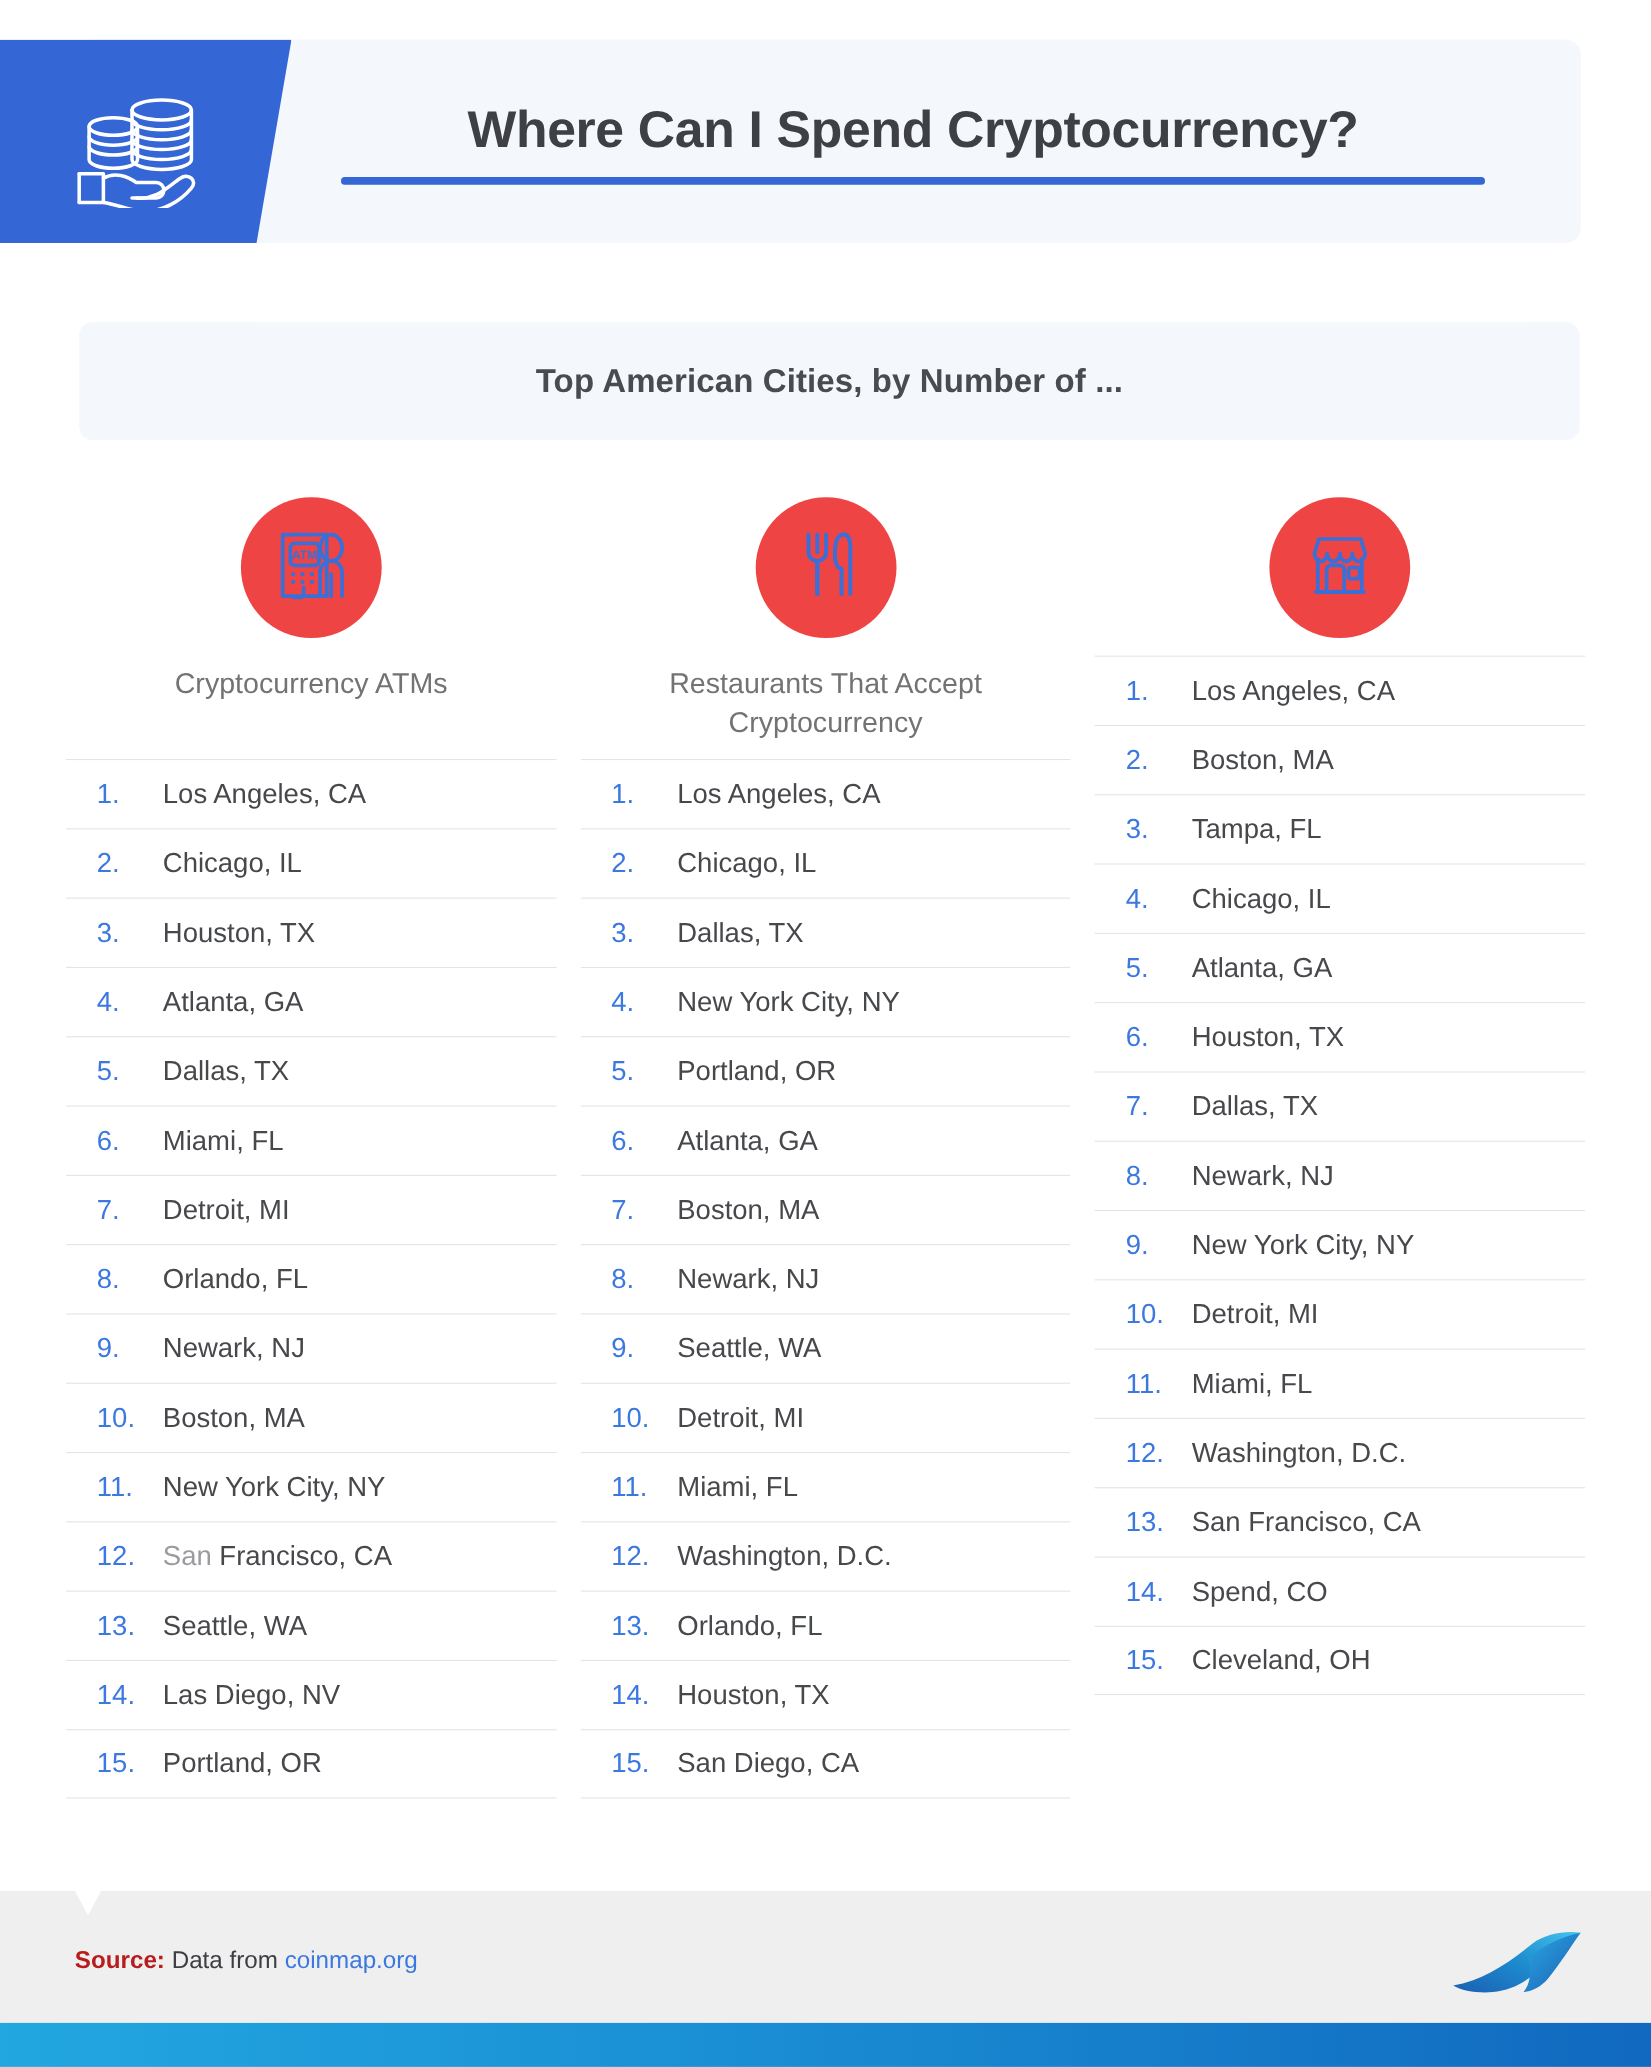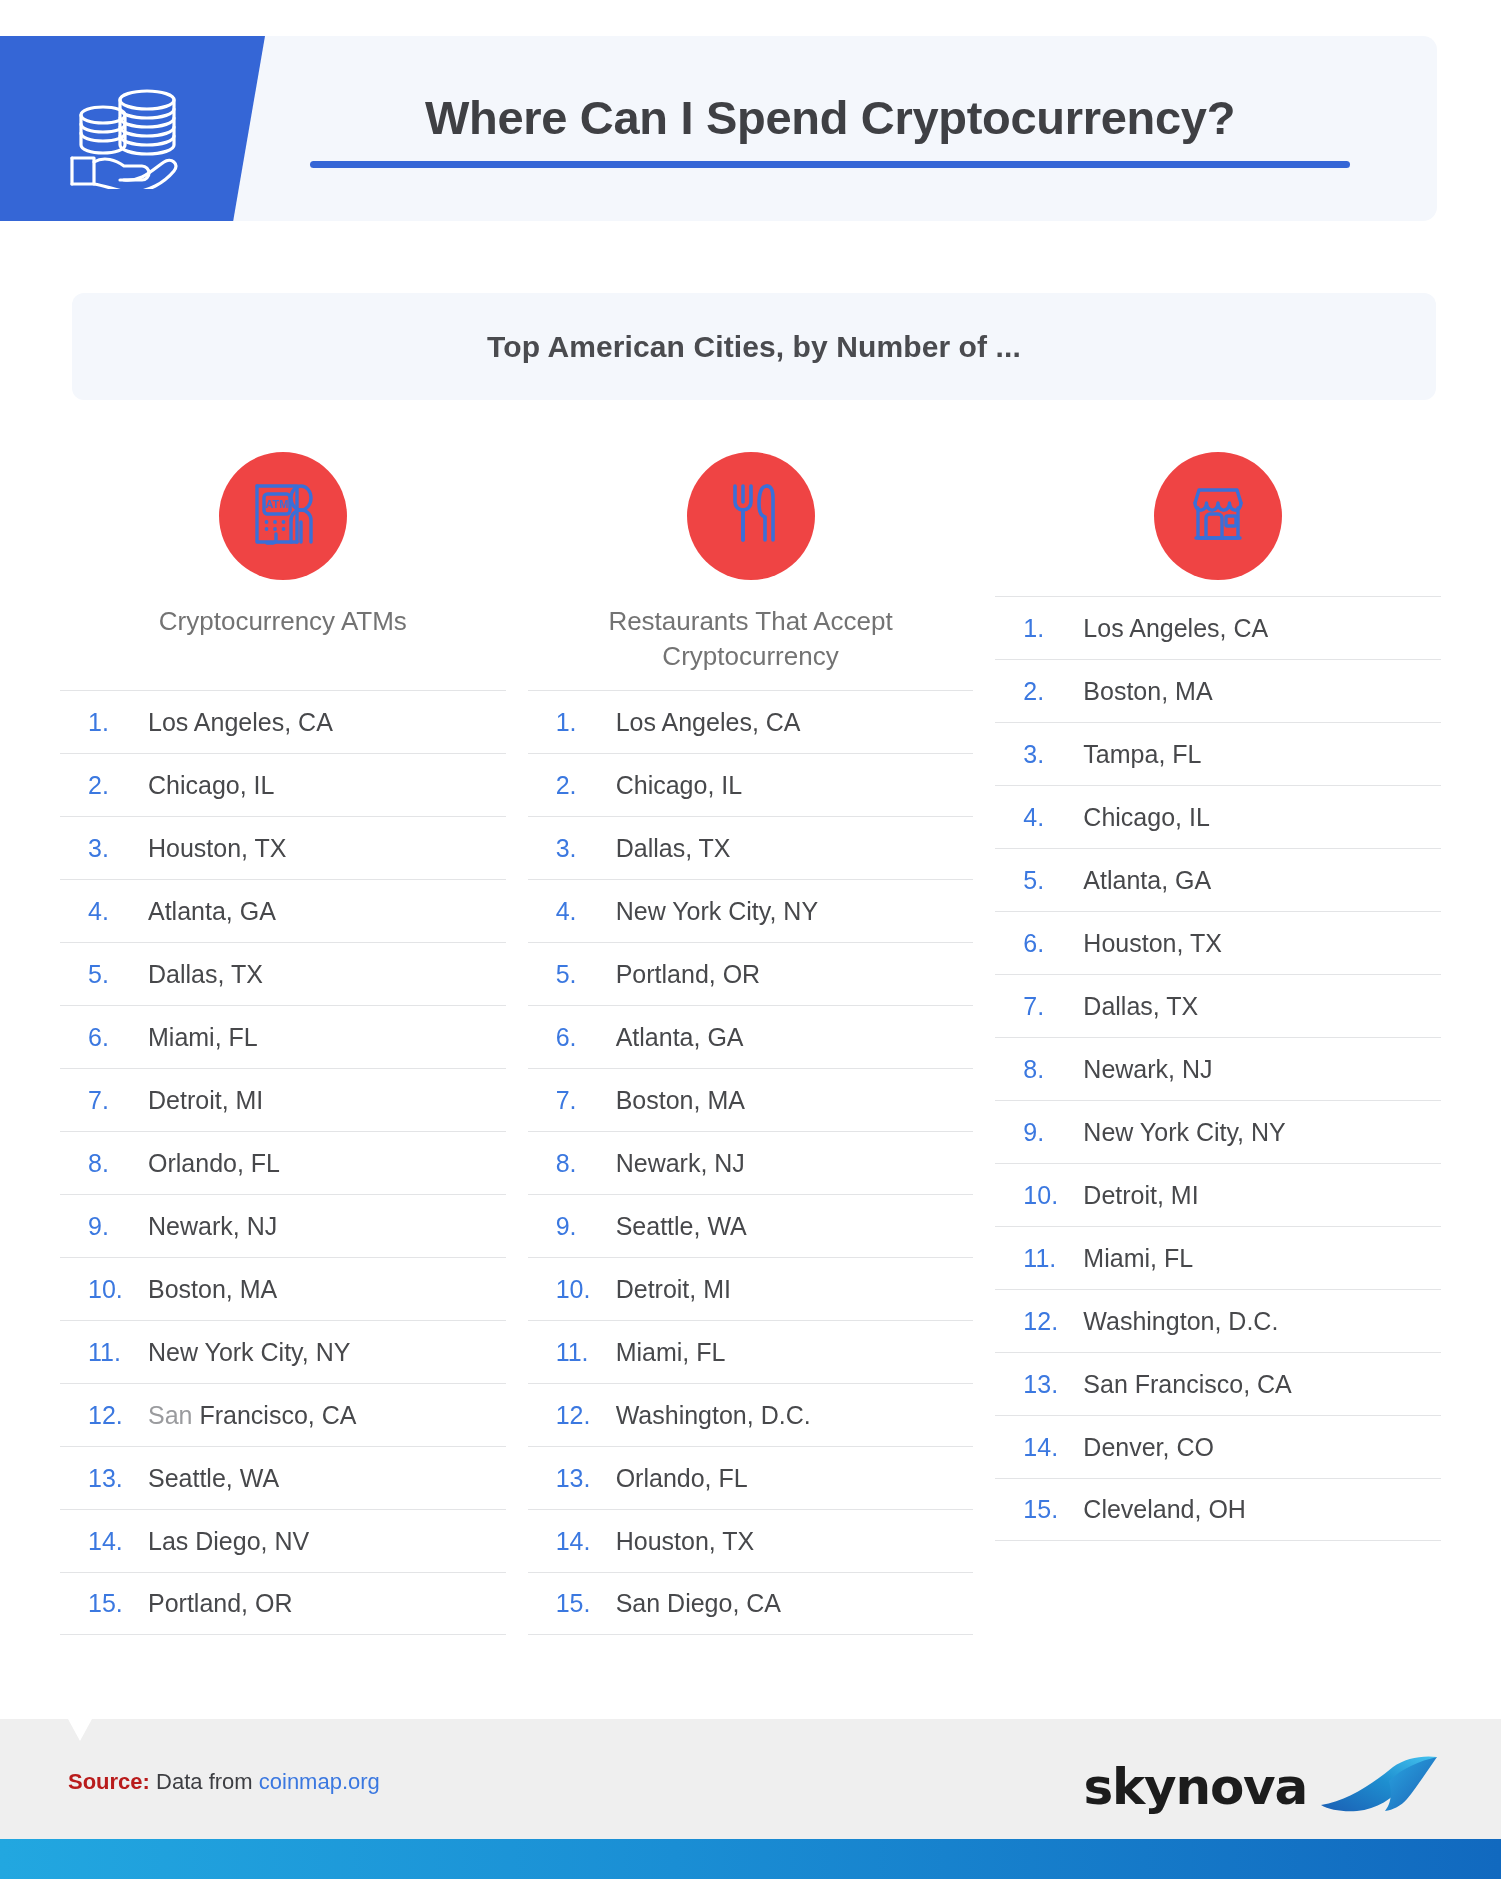--- a/index.html
+++ b/index.html
@@ -487,42 +487,41 @@
         <li>
             <span class="rank">12.</span>
             <span class="city">Washington, D.C.</span>
           </li>
         <li>
             <span class="rank">13.</span>
             <span class="city">San Francisco, CA</span>
           </li>
         <li>
             <span class="rank">14.</span>
-            <span class="city">Denver, CO</span>
+            <span class="city">Spend, CO</span>
           </li>
         <li>
             <span class="rank">15.</span>
             <span class="city">Cleveland, OH</span>
           </li>
       </ul>
     </div>
 
   </div>
 
   <div class="footer">
     <div class="footer-notch"></div>
 
     <div class="footer-source">
       <span class="src-label">Source:</span>
       <span class="src-text">Data from</span>
       <span class="src-link">coinmap.org</span>
     </div>
 
     <div class="footer-logo">
-      <span class="wordmark">skynova</span>
       <span>
         <svg viewBox="0 0 120 60" width="120" height="60">
           <defs>
             <linearGradient id="swooshGrad" x1="0" y1="1" x2="1" y2="0">
               <stop offset="0%" stop-color="#1b5fb4"></stop>
               <stop offset="55%" stop-color="#1e8fd0"></stop>
               <stop offset="100%" stop-color="#45c3ef"></stop>
             </linearGradient>
             <linearGradient id="swooshGrad2" x1="0" y1="0" x2="1" y2="1">
               <stop offset="0%" stop-color="#2aa8e2"></stop>

